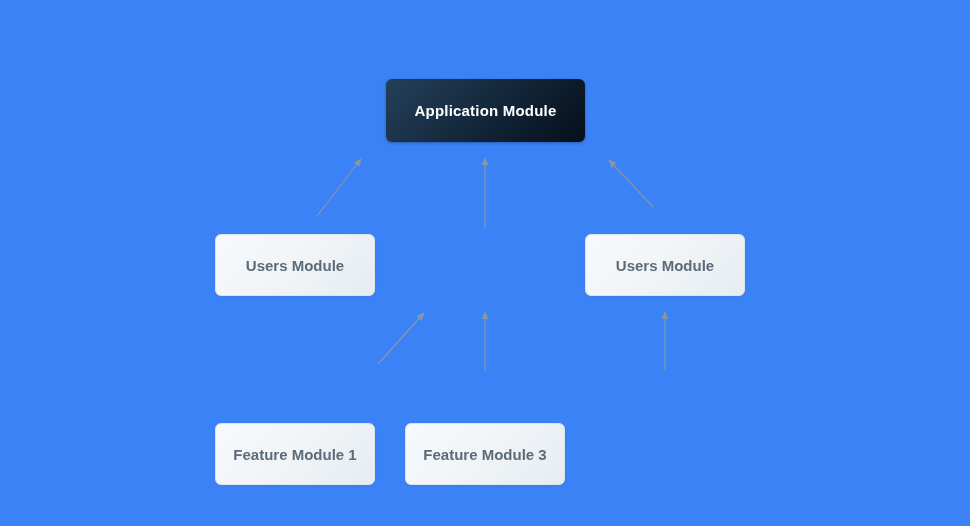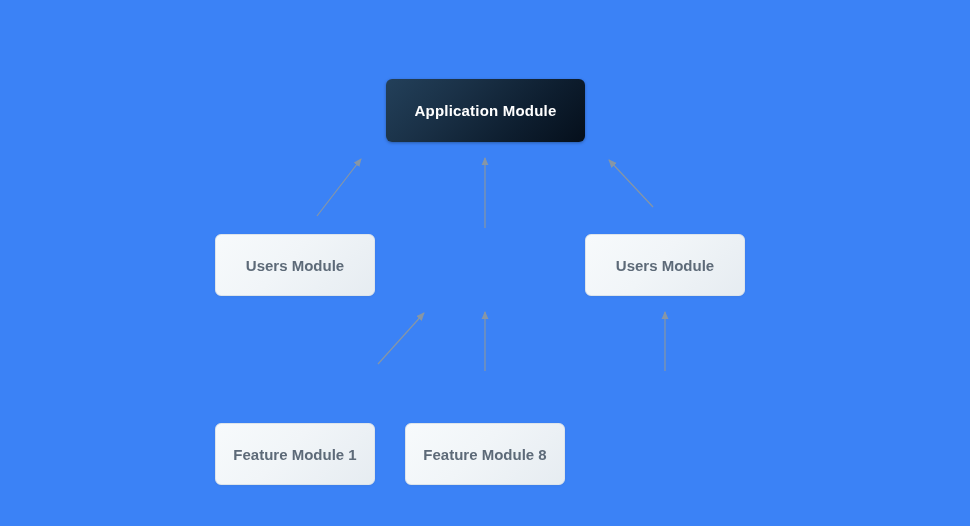--- a/index.html
+++ b/index.html
@@ -111,17 +111,17 @@
 
   <div class="node node-leaf row-mid col-3">
     <span class="node-label">Users Module</span>
   </div>
 
   <div class="node node-leaf row-bot col-1">
     <span class="node-label">Feature Module 1</span>
   </div>
 
   <div class="node node-leaf row-bot col-2">
-    <span class="node-label">Feature Module 8</span>
+    <span class="node-label">Feature Module 3</span>
   </div>
 
 
 </div>
 
 </body></html>

